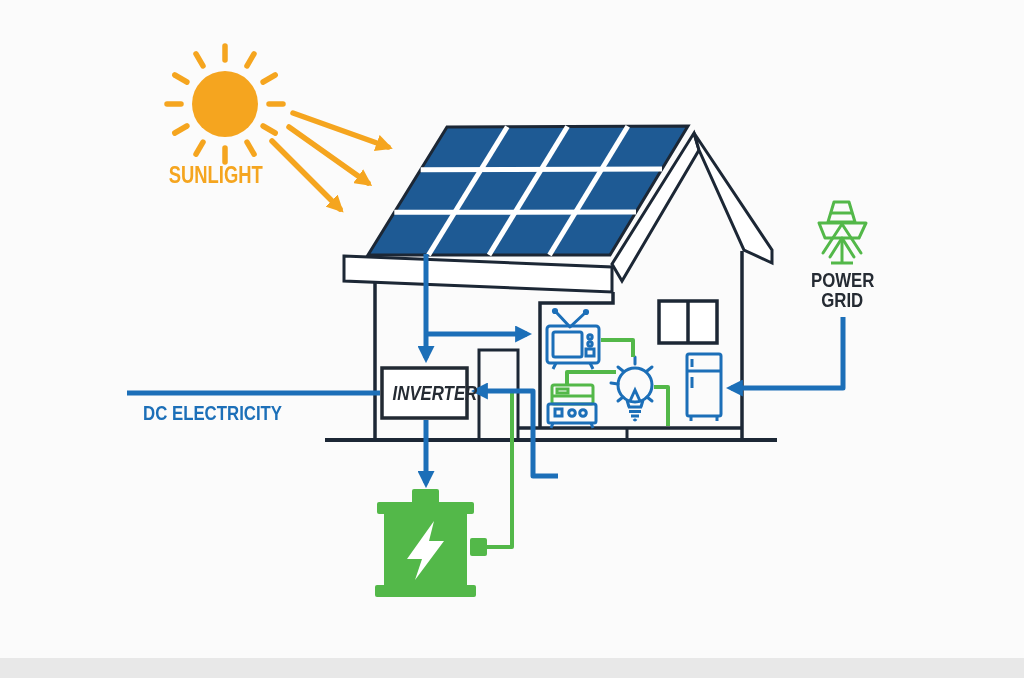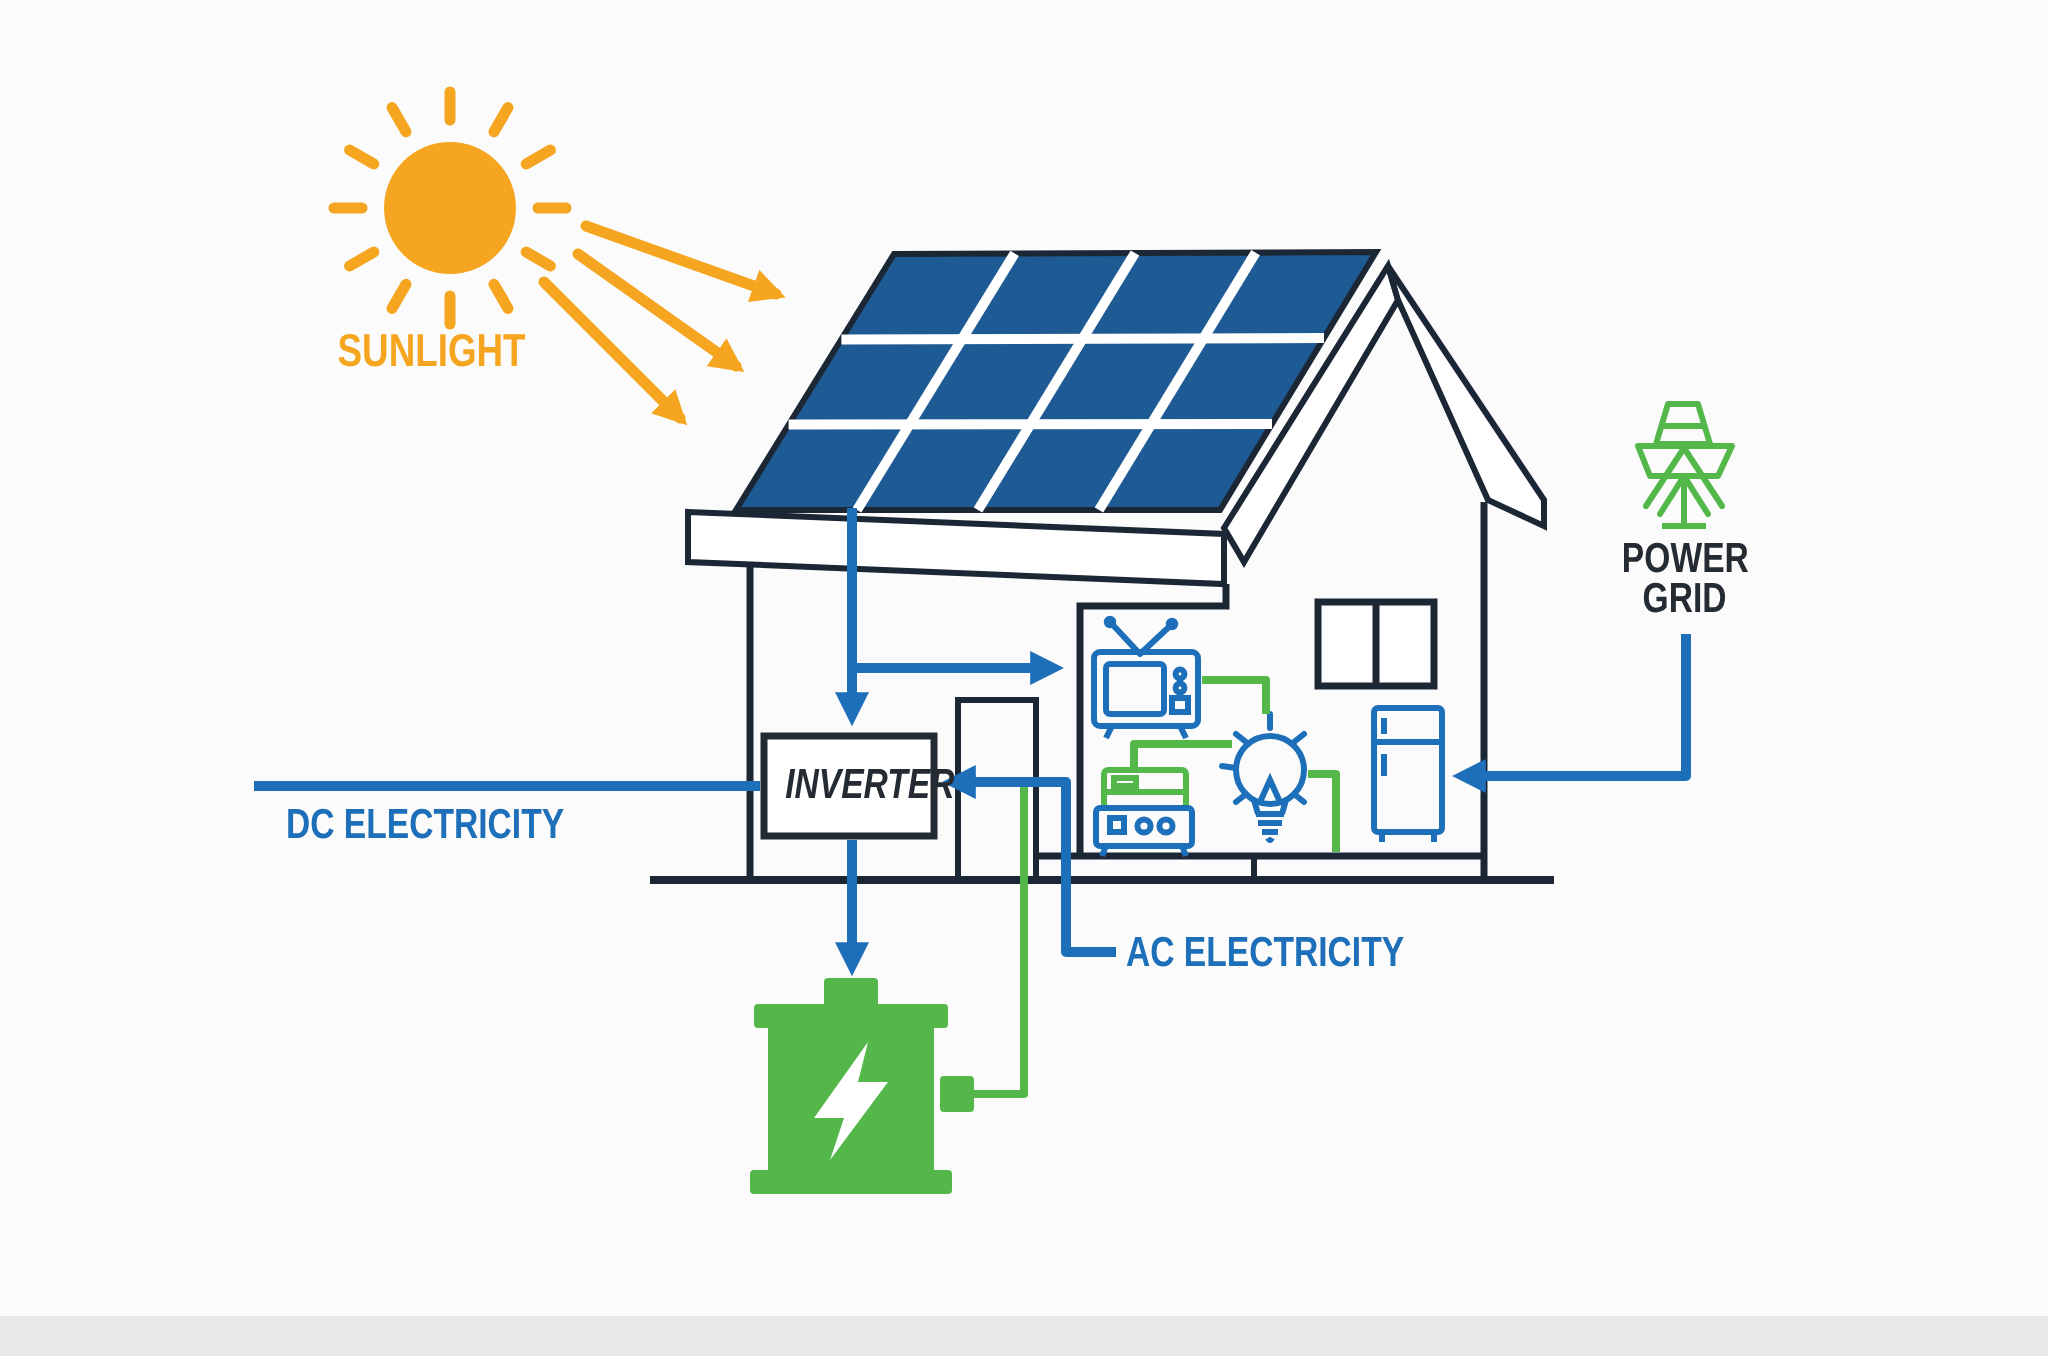--- a/index.html
+++ b/index.html
@@ -193,23 +193,20 @@
   </div>
 
   <div class="lbl center c-dark fs21" style="left:382px;top:382px;width:85px;font-style:italic;">
     <span>INVERTER</span>
   </div>
 
   <div class="lbl left-origin c-blue fs21" style="left:127px;top:402px;margin-left:16px;">
     <span>DC ELECTRICITY</span>
   </div>
 
-  <div class="lbl left-origin c-blue fs21" style="left:563px;top:466px;">
-    <span>AC ELECTRICITY</span>
-  </div>
 
 
   <div class="lbl center c-dark fs21" style="left:792px;top:269px;width:101px;">
     <span>POWER</span>
   </div>
   <div class="lbl center c-dark fs21" style="left:792px;top:289px;width:101px;">
     <span>GRID</span>
   </div>
 
 </div>

